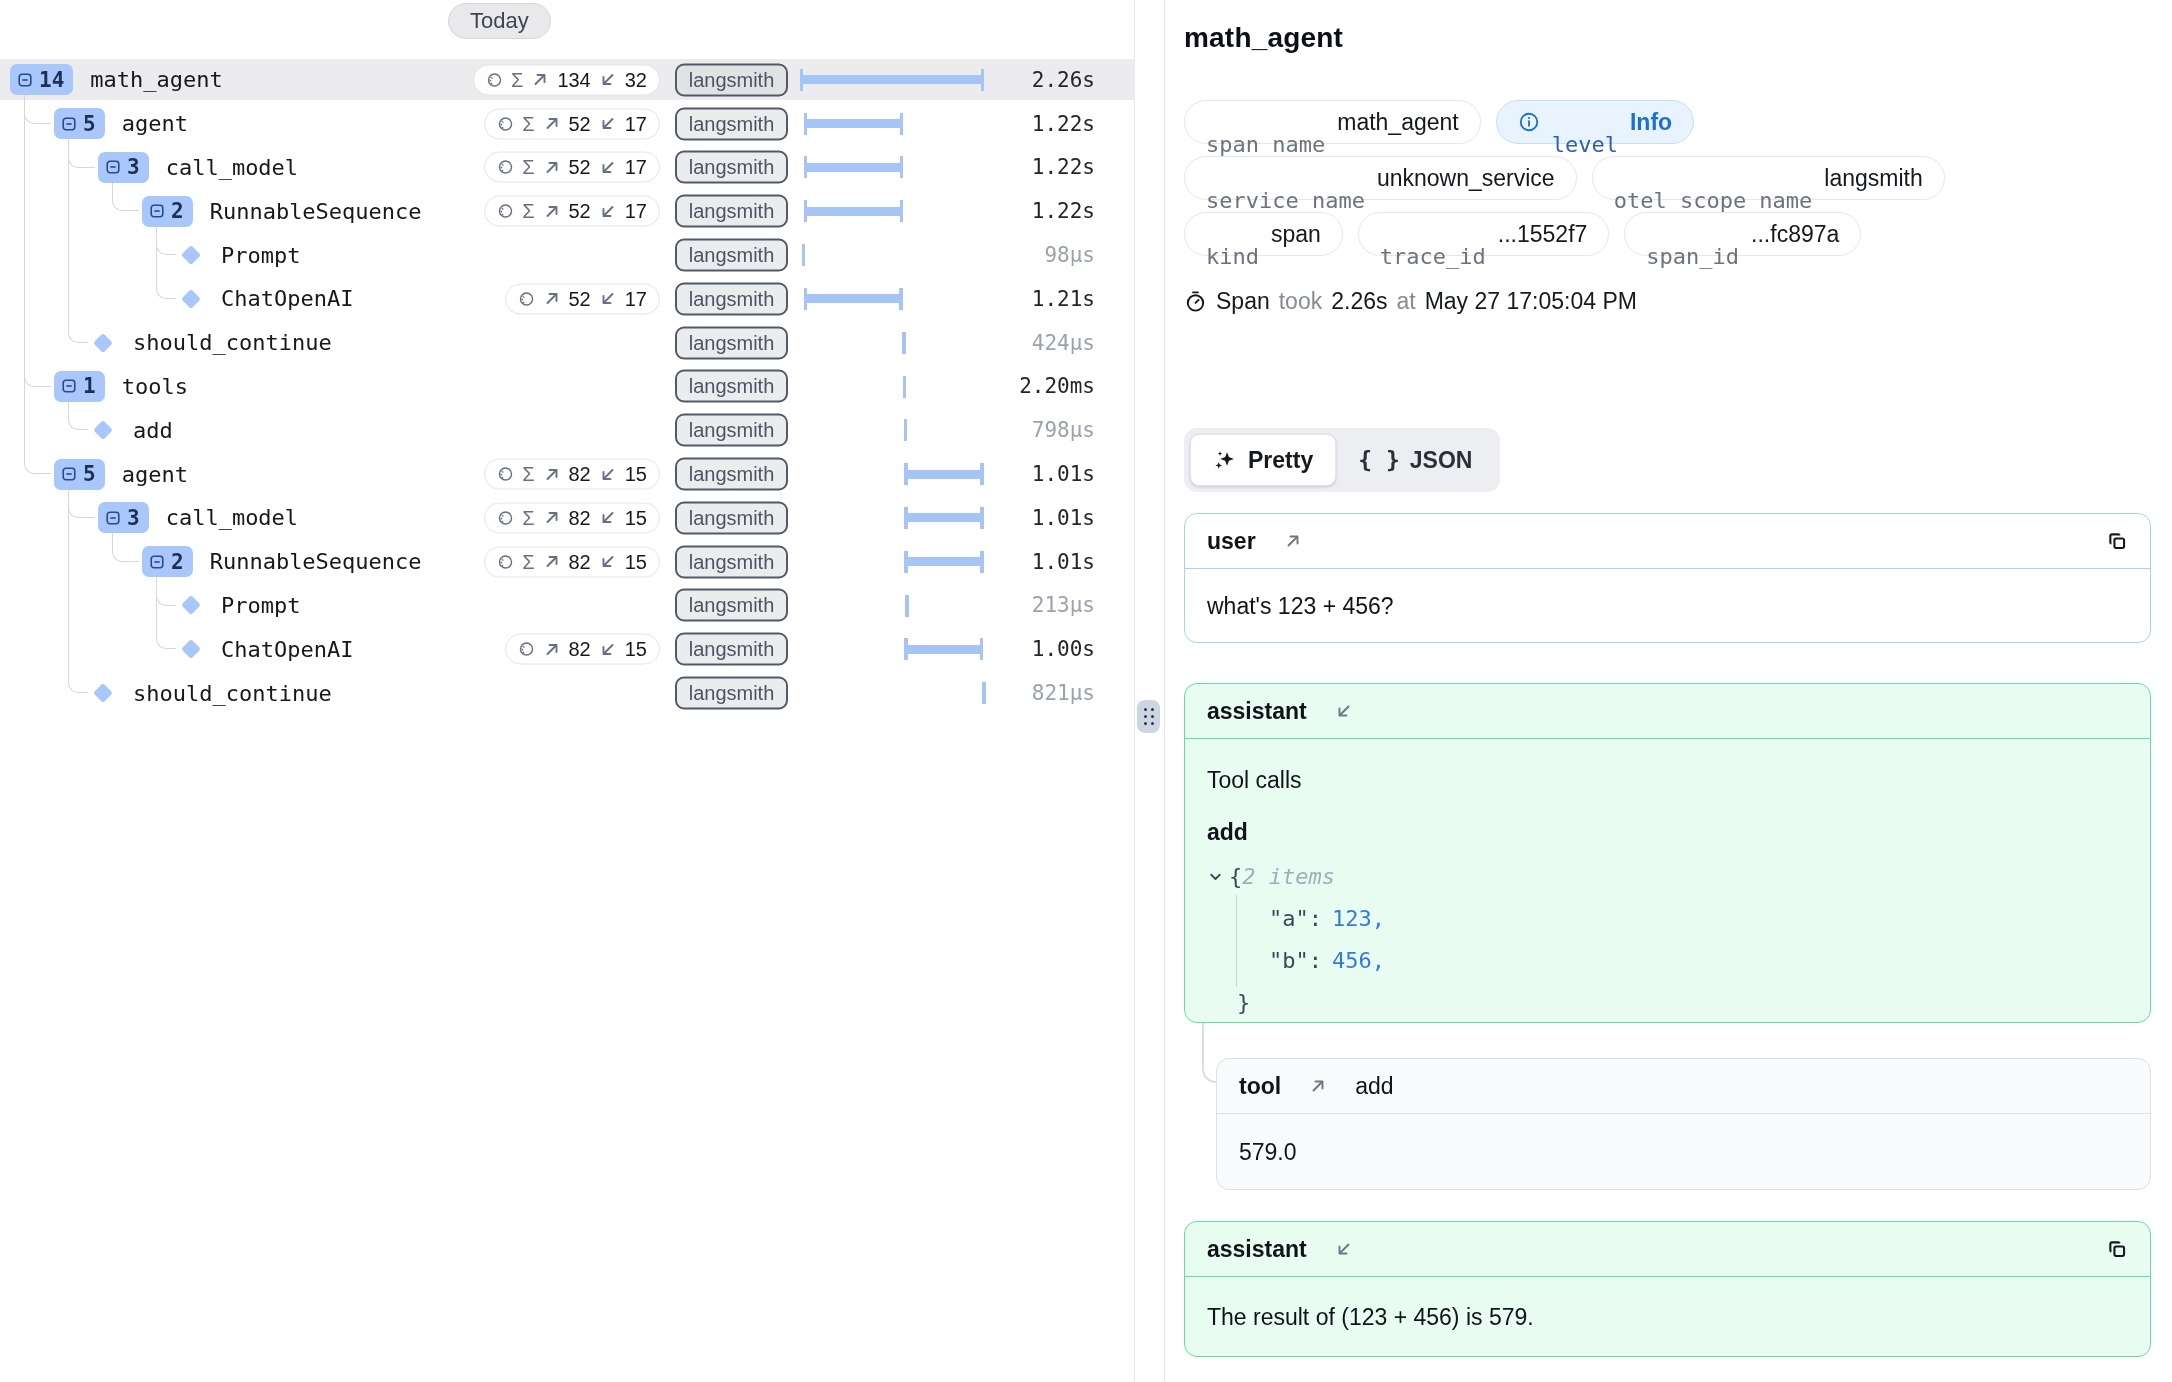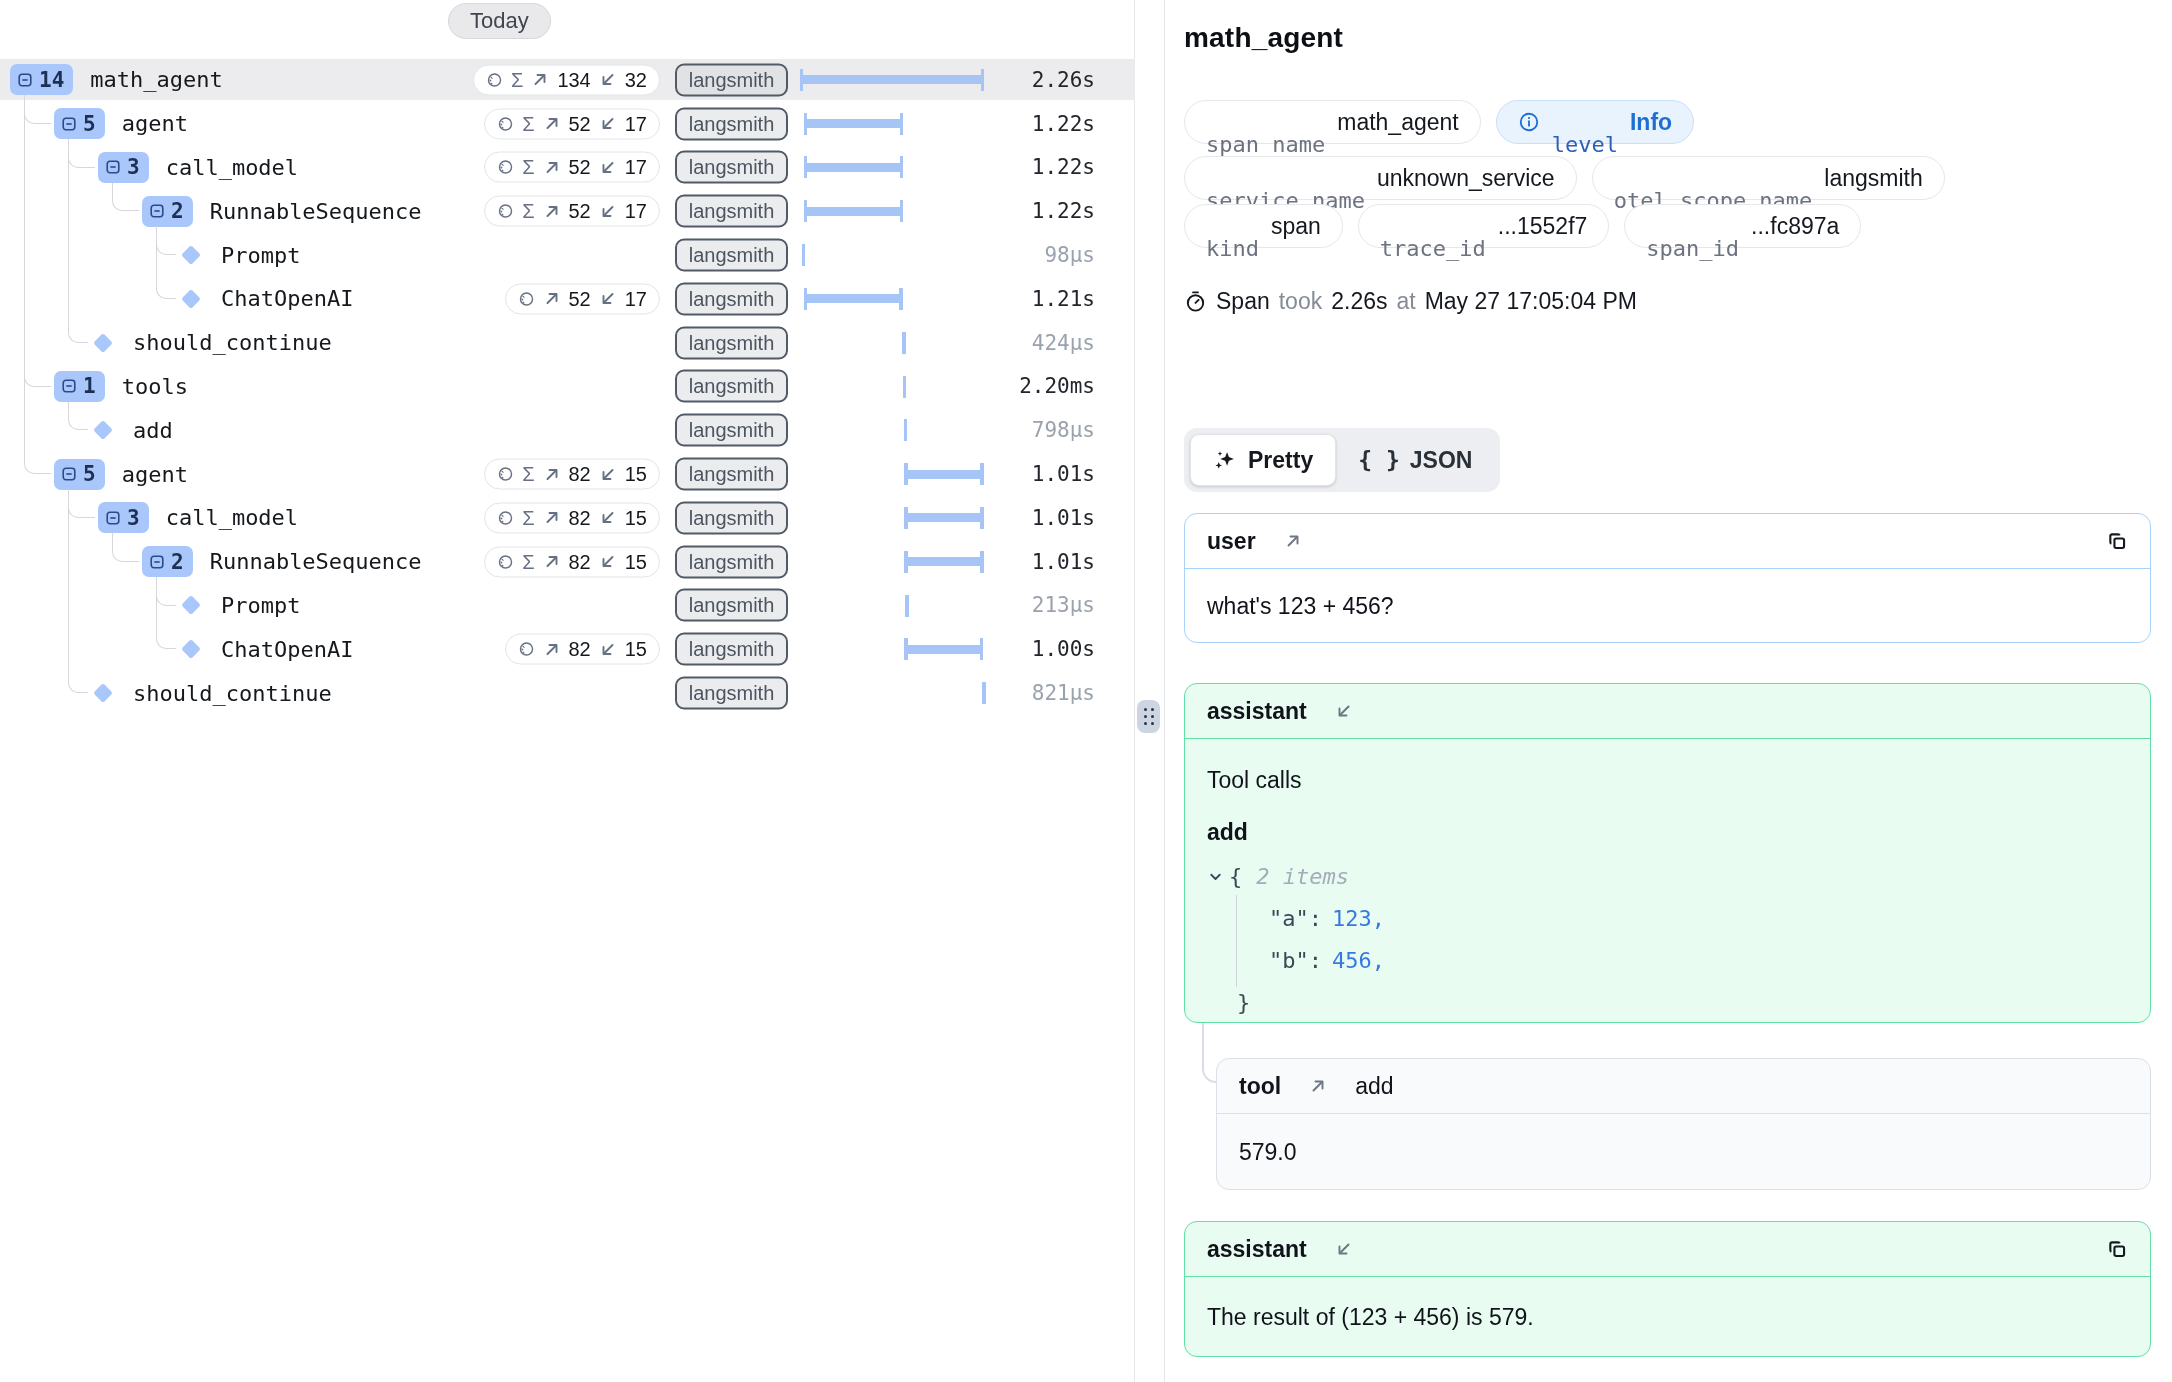--- a/index.html
+++ b/index.html
@@ -83,21 +83,21 @@
   .hdr-extra{color:#10141a;}
   .copy-btn{margin-left:auto;display:flex;color:#14181f;cursor:pointer;}
   .card-body{padding:0 22px;font-size:23px;color:#10141a;}
   .body-line{display:flex;align-items:center;}
   .tc-heading{margin-top:26px;line-height:30px;}
   .tc-name{margin-top:22px;line-height:30px;font-weight:700;}
   .json-tree{position:relative;margin-top:8px;font-family:var(--mono);font-size:22px;}
   .json-line{height:42px;display:flex;align-items:center;color:#3b4754;}
   .json-line .chev{display:flex;margin-right:5px;color:#3b4754;}
   .json-line .brace{color:#3b4754;}
-  .json-line .items{font-style:italic;color:#a3acb8;margin-left:14px;text-align:right;}
+  .json-line .items{font-style:italic;color:#a3acb8;text-align:right;}
   .json-entry{padding-left:62px;}
   .json-entry .val{color:#3779e3;margin-left:10px;}
   .json-close{padding-left:30px;}
   .json-guide{position:absolute;left:29px;top:40px;width:1px;background:#ced4da;}
   .tool-connector{position:absolute;left:37px;width:14px;border-left:2px solid #d9dee5;border-bottom:2px solid #d9dee5;border-bottom-left-radius:14px;}
   svg{display:block;}
 </style>
 </head>
 <body>
 
@@ -599,21 +599,21 @@
         <div class="chip-row" style="top: 156px;">
           <div class="meta-chip">
             <span class="k">service_name</span>
             <span class="v">unknown_service</span>
           </div>
           <div class="meta-chip">
             <span class="k">otel_scope_name</span>
             <span class="v">langsmith</span>
           </div>
         </div>
-        <div class="chip-row" style="top: 204px;">
+        <div class="chip-row" style="top: 212px;">
           <div class="meta-chip">
             <span class="k">kind</span>
             <span class="v">span</span>
           </div>
           <div class="meta-chip">
             <span class="k">trace_id</span>
             <span class="v">...1552f7</span>
           </div>
           <div class="meta-chip">
             <span class="k">span_id</span>

